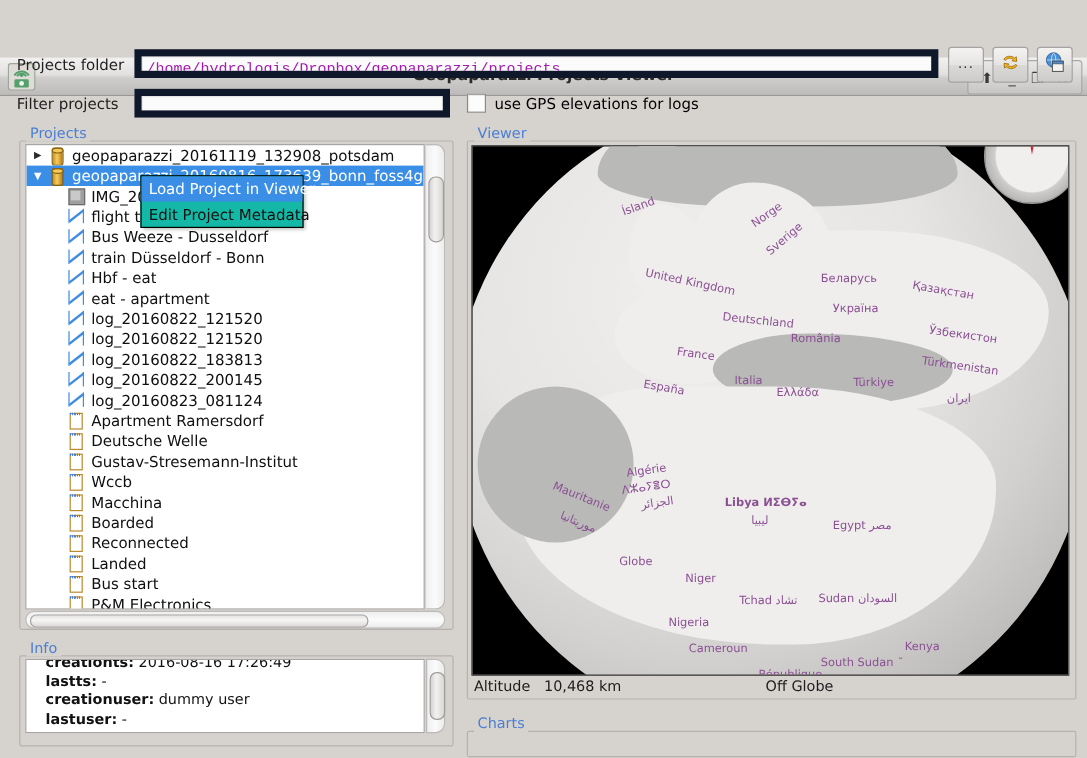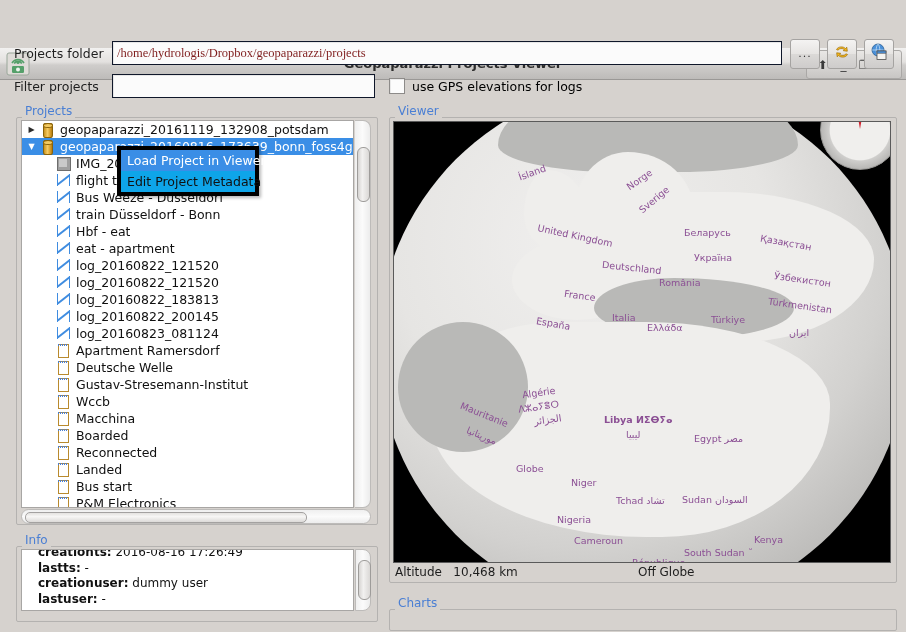--- a/index.html
+++ b/index.html
@@ -49,25 +49,25 @@
   
   .lbl {
     position: absolute; font-size: 12.5px; color: #1f1f1f;
     font-family: "DejaVu Sans", sans-serif;
   }
   .lbl-projects-folder { left: 14px; top: 46px; }
   .lbl-filter-projects { left: 14px; top: 79px; }
 
   .textfield {
     position: absolute; background: #fbfbfb;
-    border: 1px solid #0f172a;
+    border: 6px solid #0f172a;
     box-shadow: inset 1px 1px 0 #e7e7e7;
-    font-size: 12.5px; color: #7f1d1d;
+    font-size: 12.5px; color: #a21caf;
     padding: 0 4px; line-height: 22px; height: 22px;
-    font-family: Liberation Serif, serif;
+    font-family: Liberation Mono, monospace;
     box-sizing: border-box;
     white-space: nowrap; overflow: hidden;
   }
   #projects-folder-input { left: 112px; top: 41px; width: 670px; height: 24px; line-height: 22px;}
   #filter-projects-input { left: 112px; top: 74px; width: 263px; height: 24px; }
 
   .tb-btn {
     position: absolute; top: 39px; width: 28px; height: 28px;
     background: linear-gradient(to bottom,#f4f3f2 0%, #e6e4e2 50%, #dbd9d7 51%, #cecccb 100%);
     border: 1px solid #a5a3a1; border-radius: 3px;
@@ -201,21 +201,21 @@
   }
   .hthumb {
     position: absolute; left: 3px; top: 2px; width: 280px; height: 9px;
     background: linear-gradient(to bottom,#e4e2e0,#f7f6f5 40%,#dcdad8);
     border: 1px solid #a3a1a0; border-radius: 5px;
   }
 
   
   .ctxmenu {
     position: absolute; left: 117px; top: 146px; width: 134px;
-    background: #0ea5e9; border: 4px solid #000000;
+    background: #14b8a6; border: 1px solid #000000;
     box-shadow: 2px 2px 3px rgba(0,0,0,.28);
     z-index: 50;
   }
   .ctxitem {
     height: 21px; line-height: 21px; padding: 0 6px;
     font-size: 12.5px; color: #111; white-space: nowrap; cursor: default;
     font-family: "DejaVu Sans", sans-serif;
   }
   .ctxitem.hl { background: #3a8ee6; color: #ffffff; }
 

